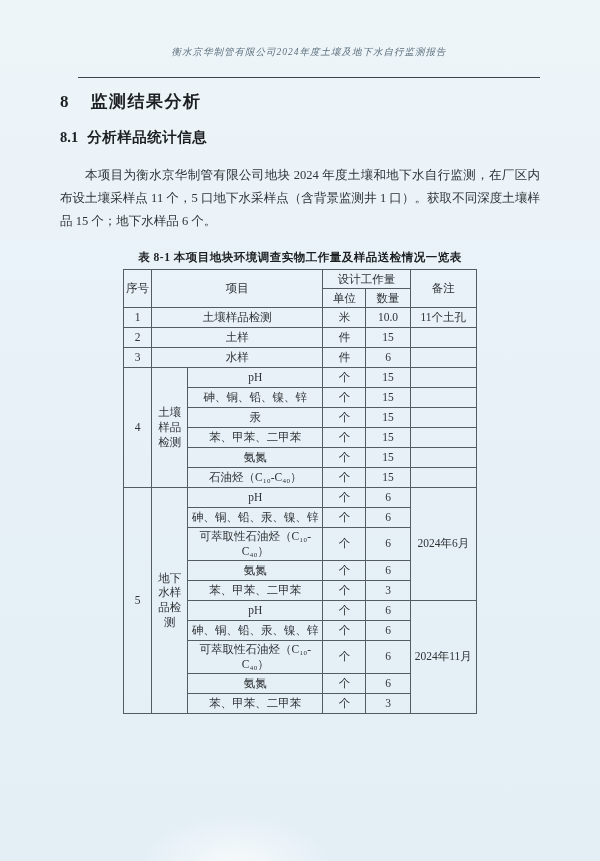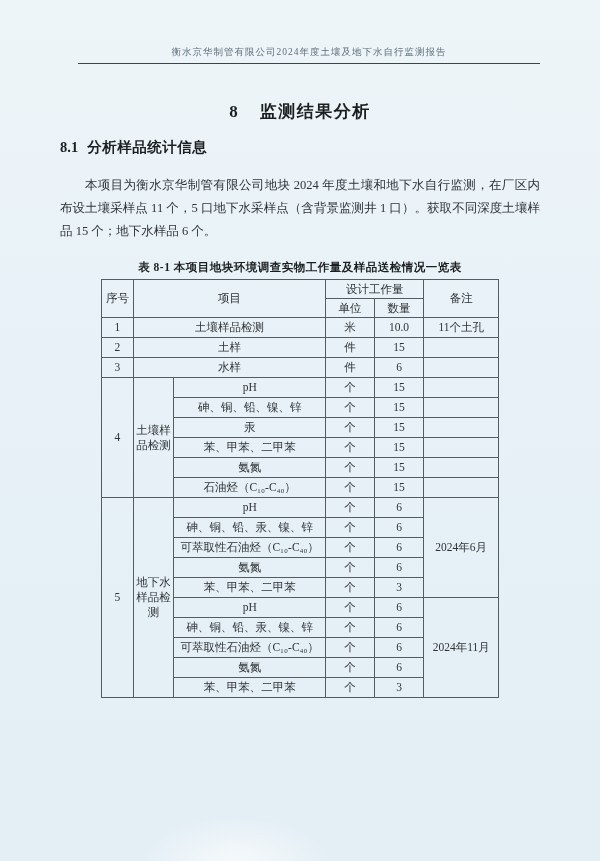--- a/index.html
+++ b/index.html
@@ -19,31 +19,32 @@
     font-family:"Liberation Serif","DejaVu Serif",serif;
     background:linear-gradient(180deg,var(--page-bg-top) 0%,var(--page-bg-mid) 45%,var(--page-bg-bot) 100%);
     color:var(--ink);
     overflow:hidden;
     position:relative;
   }
   .page{width:600px;height:861px;padding:0 60px;position:relative;}
 
   .running-header{
     margin:46px 0 0 18px;
-    padding-bottom:4px;
+    padding-bottom:18px;
     border-bottom:1.3px solid #39444b;
     text-align:center;
     font-size:9.5px;
     letter-spacing:1px;
     color:var(--header-ink);
+    font-style:italic;
   }
 
   .chapter-heading{
-    margin-top:36px;
-    text-align:center;
+    margin-top:12px;
+    text-align:left;
     font-size:17px;
     font-weight:bold;
     color:var(--ink-strong);
     letter-spacing:1.5px;
   }
   .chapter-heading .chapter-number{margin-right:22px;letter-spacing:0;}
 
   .section-heading{
     margin-top:15px;
     font-size:14.5px;
@@ -66,21 +67,21 @@
   .table-caption{
     margin-top:17px;
     text-align:center;
     font-size:11.5px;
     font-weight:bold;
     color:var(--ink-strong);
     letter-spacing:0.5px;
   }
 
   table.worklog-table{
-    width:398px;
+    width:354px;
     margin:4px auto 0;
     border-collapse:collapse;
     table-layout:fixed;
     font-size:11.5px;
     color:var(--ink);
     border:1.6px solid var(--border-outer);
   }
   table.worklog-table th,
   table.worklog-table td{
     border:1px solid var(--border-inner);

